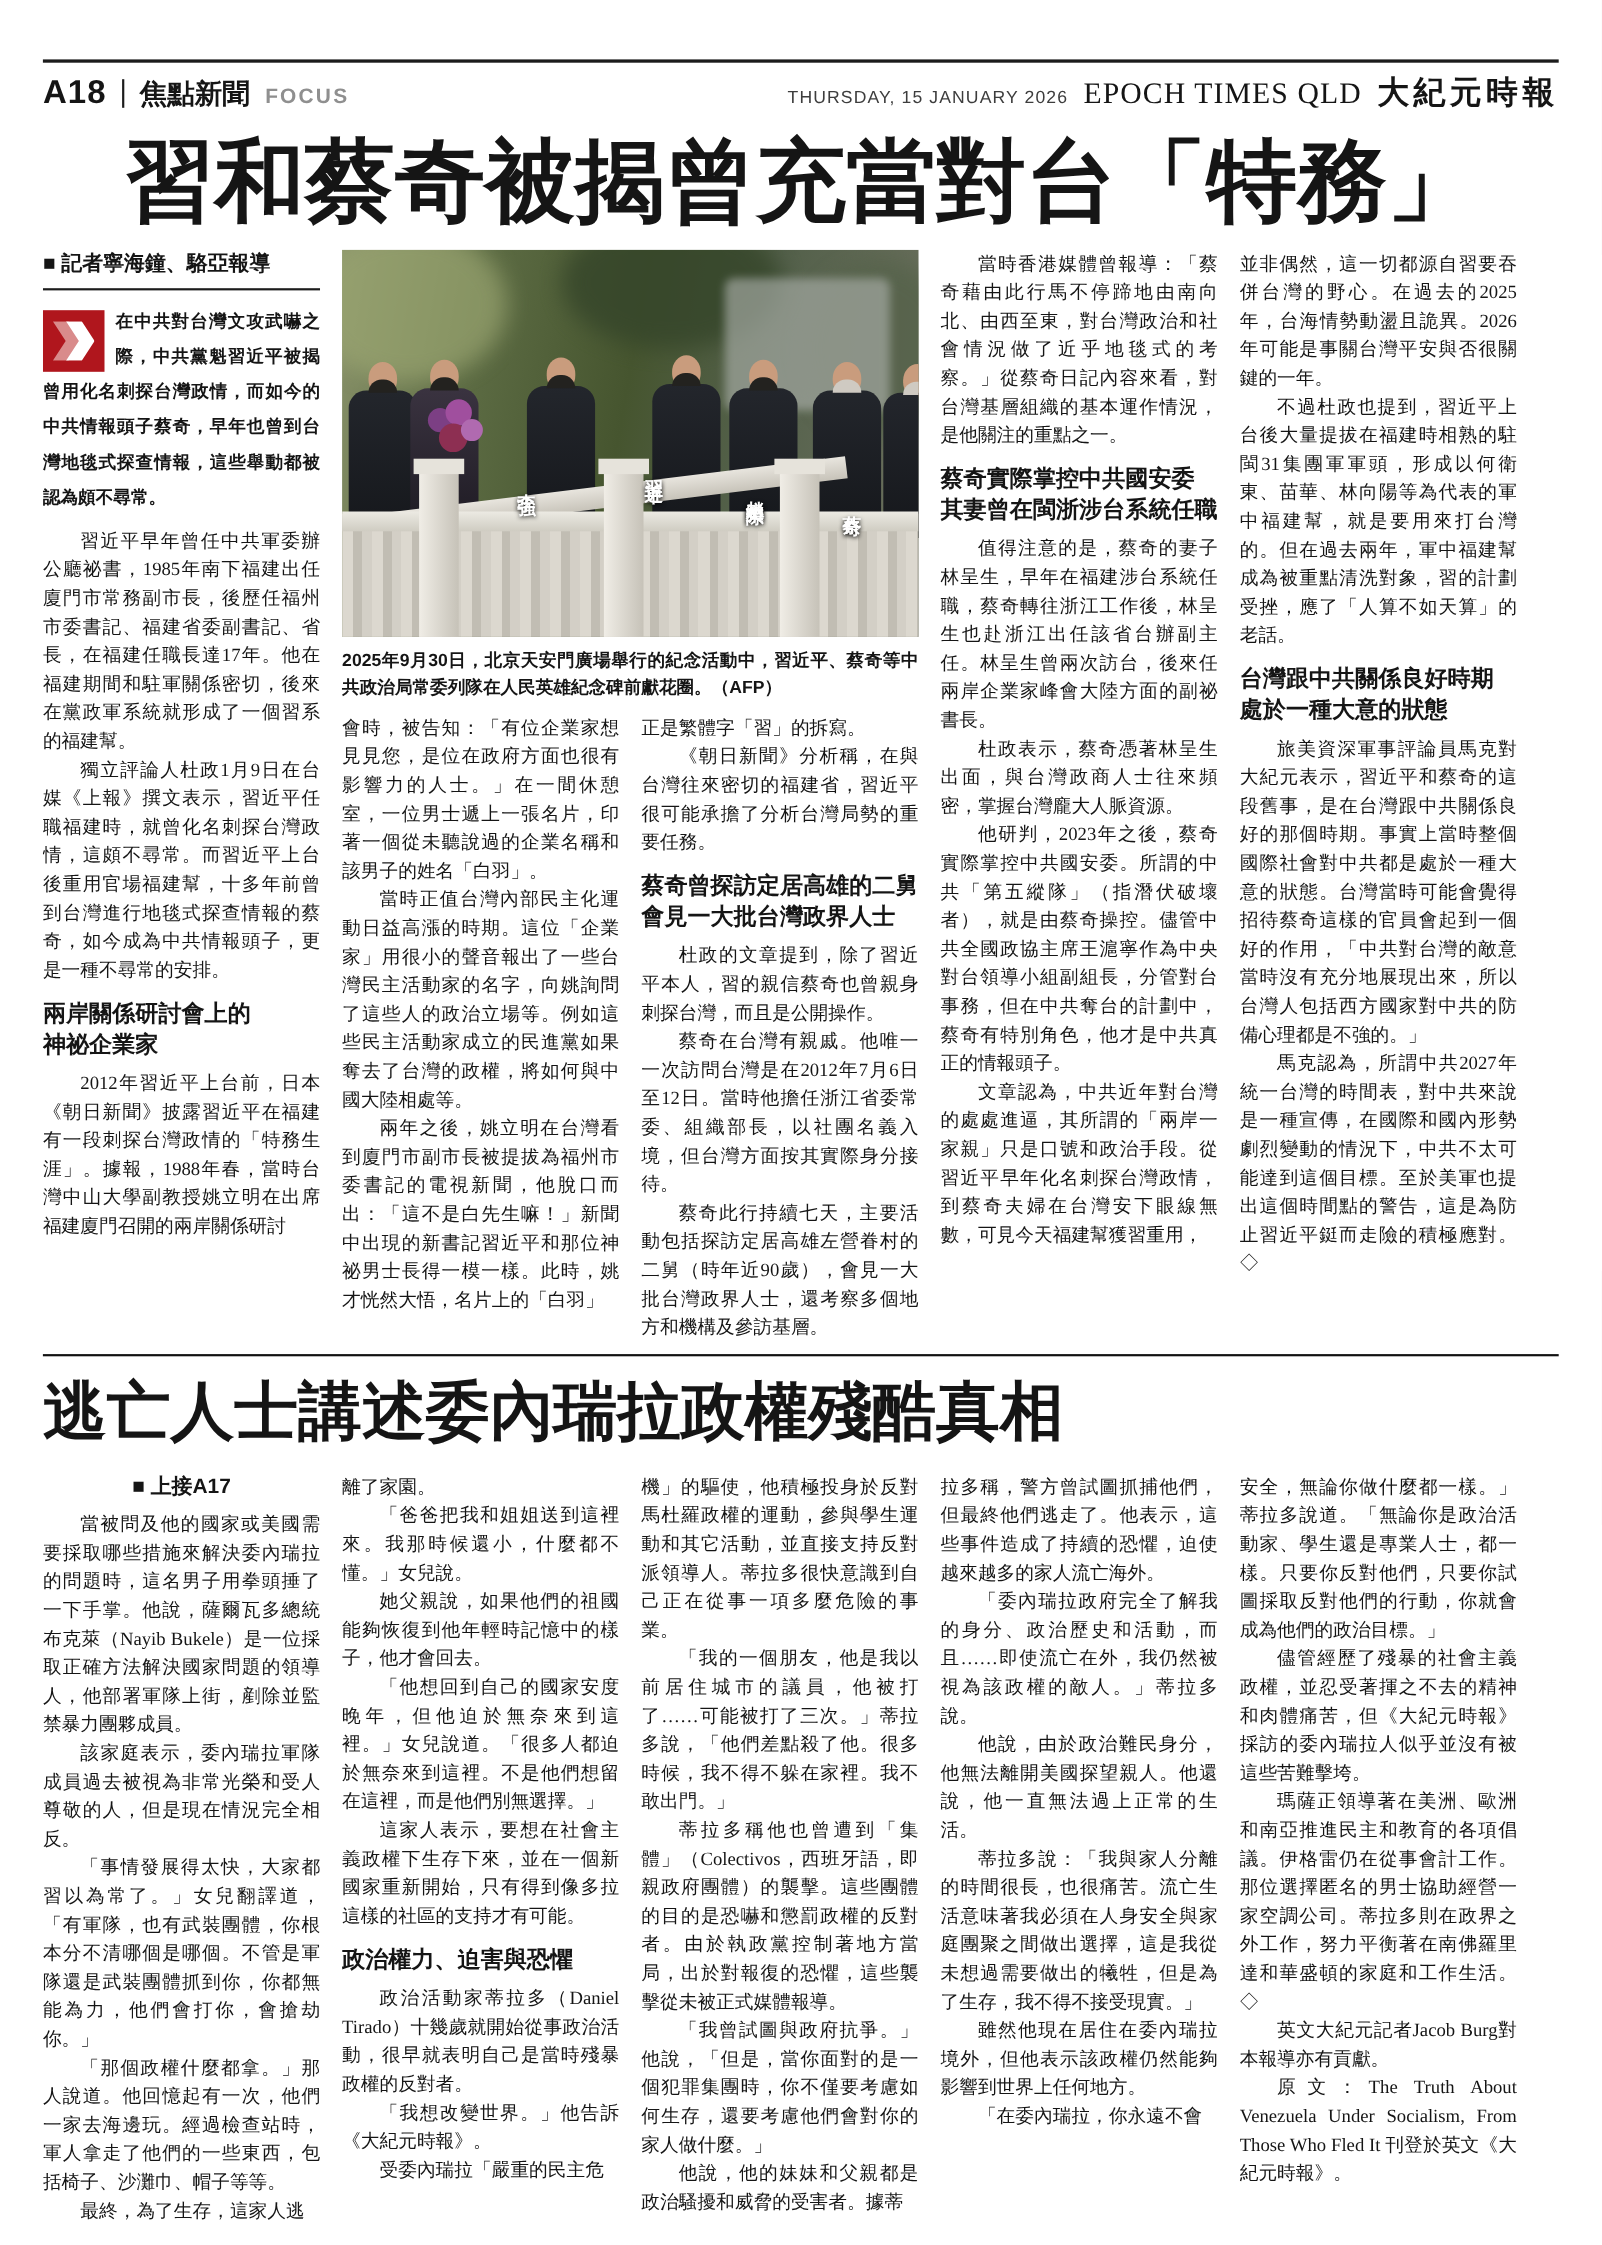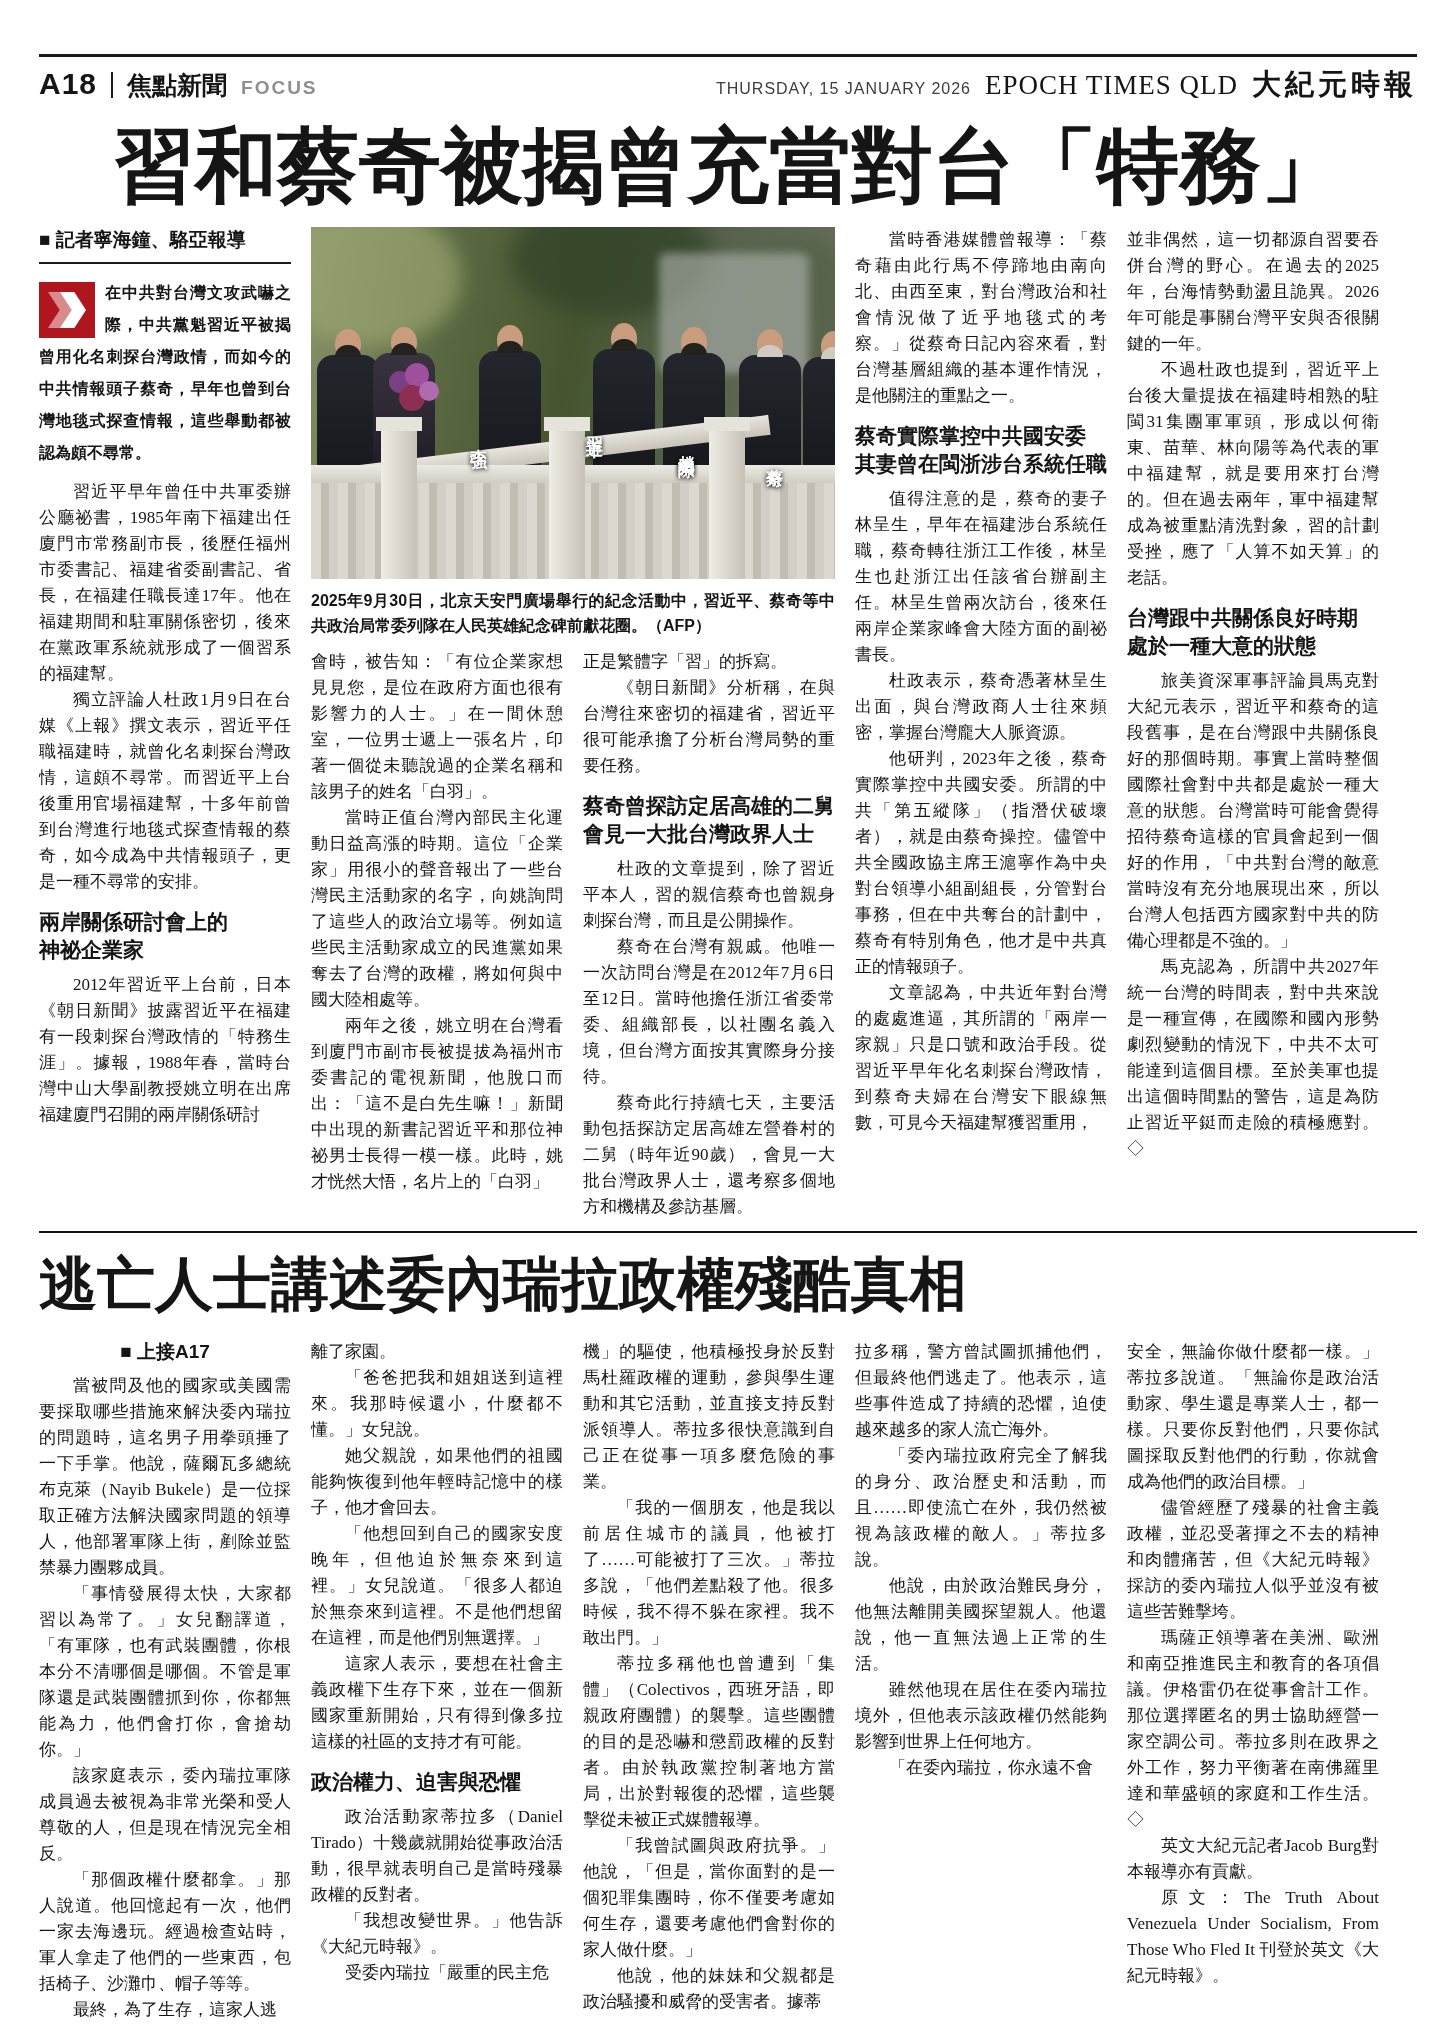--- a/index.html
+++ b/index.html
@@ -215,22 +215,22 @@
   </div>
 
   <hr class="article-divider">
   <div class="headline2">逃亡人士講述委內瑞拉政權殘酷真相</div>
 
   <div class="cols botcols">
 
     <div class="col">
       <div class="note">■ 上接A17</div>
       <p>當被問及他的國家或美國需要採取哪些措施來解決委內瑞拉的問題時，這名男子用拳頭捶了一下手掌。他說，薩爾瓦多總統布克萊（Nayib Bukele）是一位採取正確方法解決國家問題的領導人，他部署軍隊上街，剷除並監禁暴力團夥成員。</p>
+      <p>該家庭表示，委內瑞拉軍隊成員過去被視為非常光榮和受人尊敬的人，但是現在情況完全相反。</p>
       <p>「事情發展得太快，大家都習以為常了。」女兒翻譯道，「有軍隊，也有武裝團體，你根本分不清哪個是哪個。不管是軍隊還是武裝團體抓到你，你都無能為力，他們會打你，會搶劫你。」</p>
-      <p>該家庭表示，委內瑞拉軍隊成員過去被視為非常光榮和受人尊敬的人，但是現在情況完全相反。</p>
       <p>「那個政權什麼都拿。」那人說道。他回憶起有一次，他們一家去海邊玩。經過檢查站時，軍人拿走了他們的一些東西，包括椅子、沙灘巾、帽子等等。</p>
       <p>最終，為了生存，這家人逃</p>
     </div>
 
     <div class="col">
       <p class="cont">離了家園。</p>
       <p>「爸爸把我和姐姐送到這裡來。我那時候還小，什麼都不懂。」女兒說。</p>
       <p>她父親說，如果他們的祖國能夠恢復到他年輕時記憶中的樣子，他才會回去。</p>
       <p>「他想回到自己的國家安度晚年，但他迫於無奈來到這裡。」女兒說道。「很多人都迫於無奈來到這裡。不是他們想留在這裡，而是他們別無選擇。」</p>
       <p>這家人表示，要想在社會主義政權下生存下來，並在一個新國家重新開始，只有得到像多拉這樣的社區的支持才有可能。</p>
@@ -245,20 +245,21 @@
       <p>「我的一個朋友，他是我以前居住城市的議員，他被打了……可能被打了三次。」蒂拉多說，「他們差點殺了他。很多時候，我不得不躲在家裡。我不敢出門。」</p>
       <p>蒂拉多稱他也曾遭到「集體」（Colectivos，西班牙語，即親政府團體）的襲擊。這些團體的目的是恐嚇和懲罰政權的反對者。由於執政黨控制著地方當局，出於對報復的恐懼，這些襲擊從未被正式媒體報導。</p>
       <p>「我曾試圖與政府抗爭。」他說，「但是，當你面對的是一個犯罪集團時，你不僅要考慮如何生存，還要考慮他們會對你的家人做什麼。」</p>
       <p>他說，他的妹妹和父親都是政治騷擾和威脅的受害者。據蒂</p>
     </div>
 
     <div class="col">
       <p class="cont">拉多稱，警方曾試圖抓捕他們，但最終他們逃走了。他表示，這些事件造成了持續的恐懼，迫使越來越多的家人流亡海外。</p>
       <p>「委內瑞拉政府完全了解我的身分、政治歷史和活動，而且……即使流亡在外，我仍然被視為該政權的敵人。」蒂拉多說。</p>
       <p>他說，由於政治難民身分，他無法離開美國探望親人。他還說，他一直無法過上正常的生活。</p>
+      <p>蒂拉多說：「我與家人分離的時間很長，也很痛苦。流亡生活意味著我必須在人身安全與家庭團聚之間做出選擇，這是我從未想過需要做出的犧牲，但是為了生存，我不得不接受現實。」</p>
       <p>雖然他現在居住在委內瑞拉境外，但他表示該政權仍然能夠影響到世界上任何地方。</p>
       <p>「在委內瑞拉，你永遠不會</p>
     </div>
 
     <div class="col">
       <p class="cont">安全，無論你做什麼都一樣。」蒂拉多說道。「無論你是政治活動家、學生還是專業人士，都一樣。只要你反對他們，只要你試圖採取反對他們的行動，你就會成為他們的政治目標。」</p>
       <p>儘管經歷了殘暴的社會主義政權，並忍受著揮之不去的精神和肉體痛苦，但《大紀元時報》採訪的委內瑞拉人似乎並沒有被這些苦難擊垮。</p>
       <p>瑪薩正領導著在美洲、歐洲和南亞推進民主和教育的各項倡議。伊格雷仍在從事會計工作。那位選擇匿名的男士協助經營一家空調公司。蒂拉多則在政界之外工作，努力平衡著在南佛羅里達和華盛頓的家庭和工作生活。◇</p>
       <p>英文大紀元記者Jacob Burg對本報導亦有貢獻。</p>
       <p>原文：The Truth About Venezuela Under Socialism, From Those Who Fled It 刊登於英文《大紀元時報》。</p>

